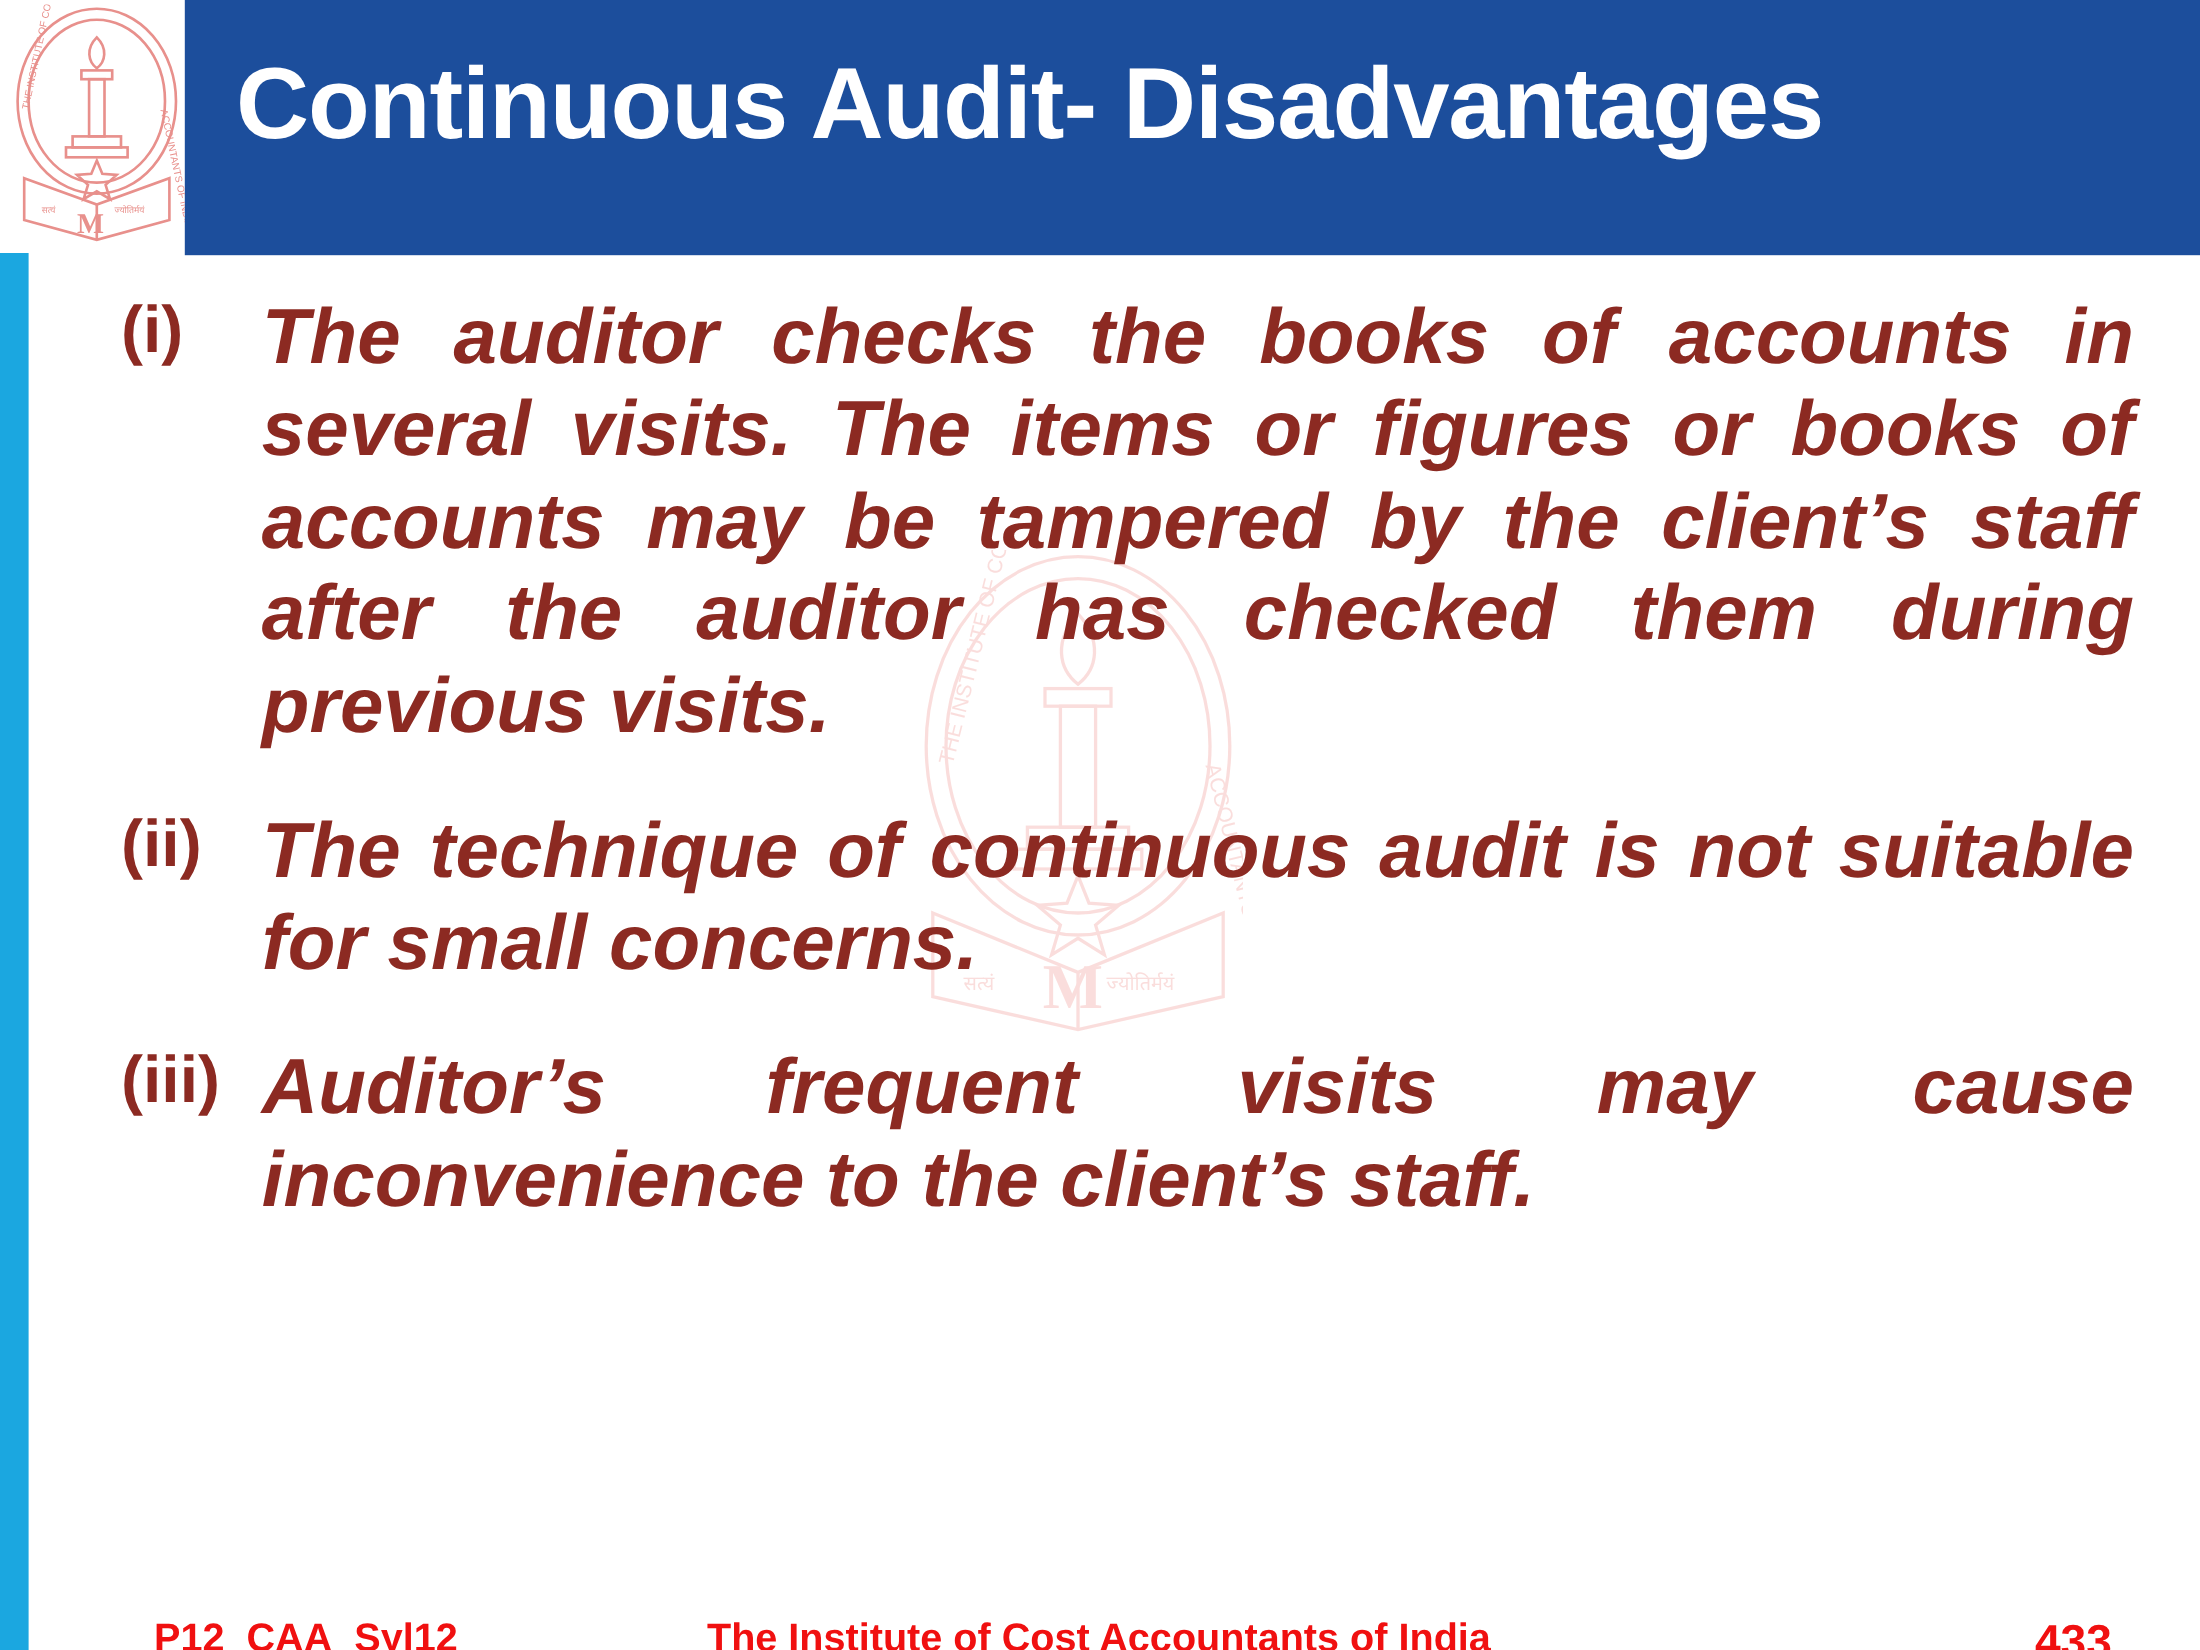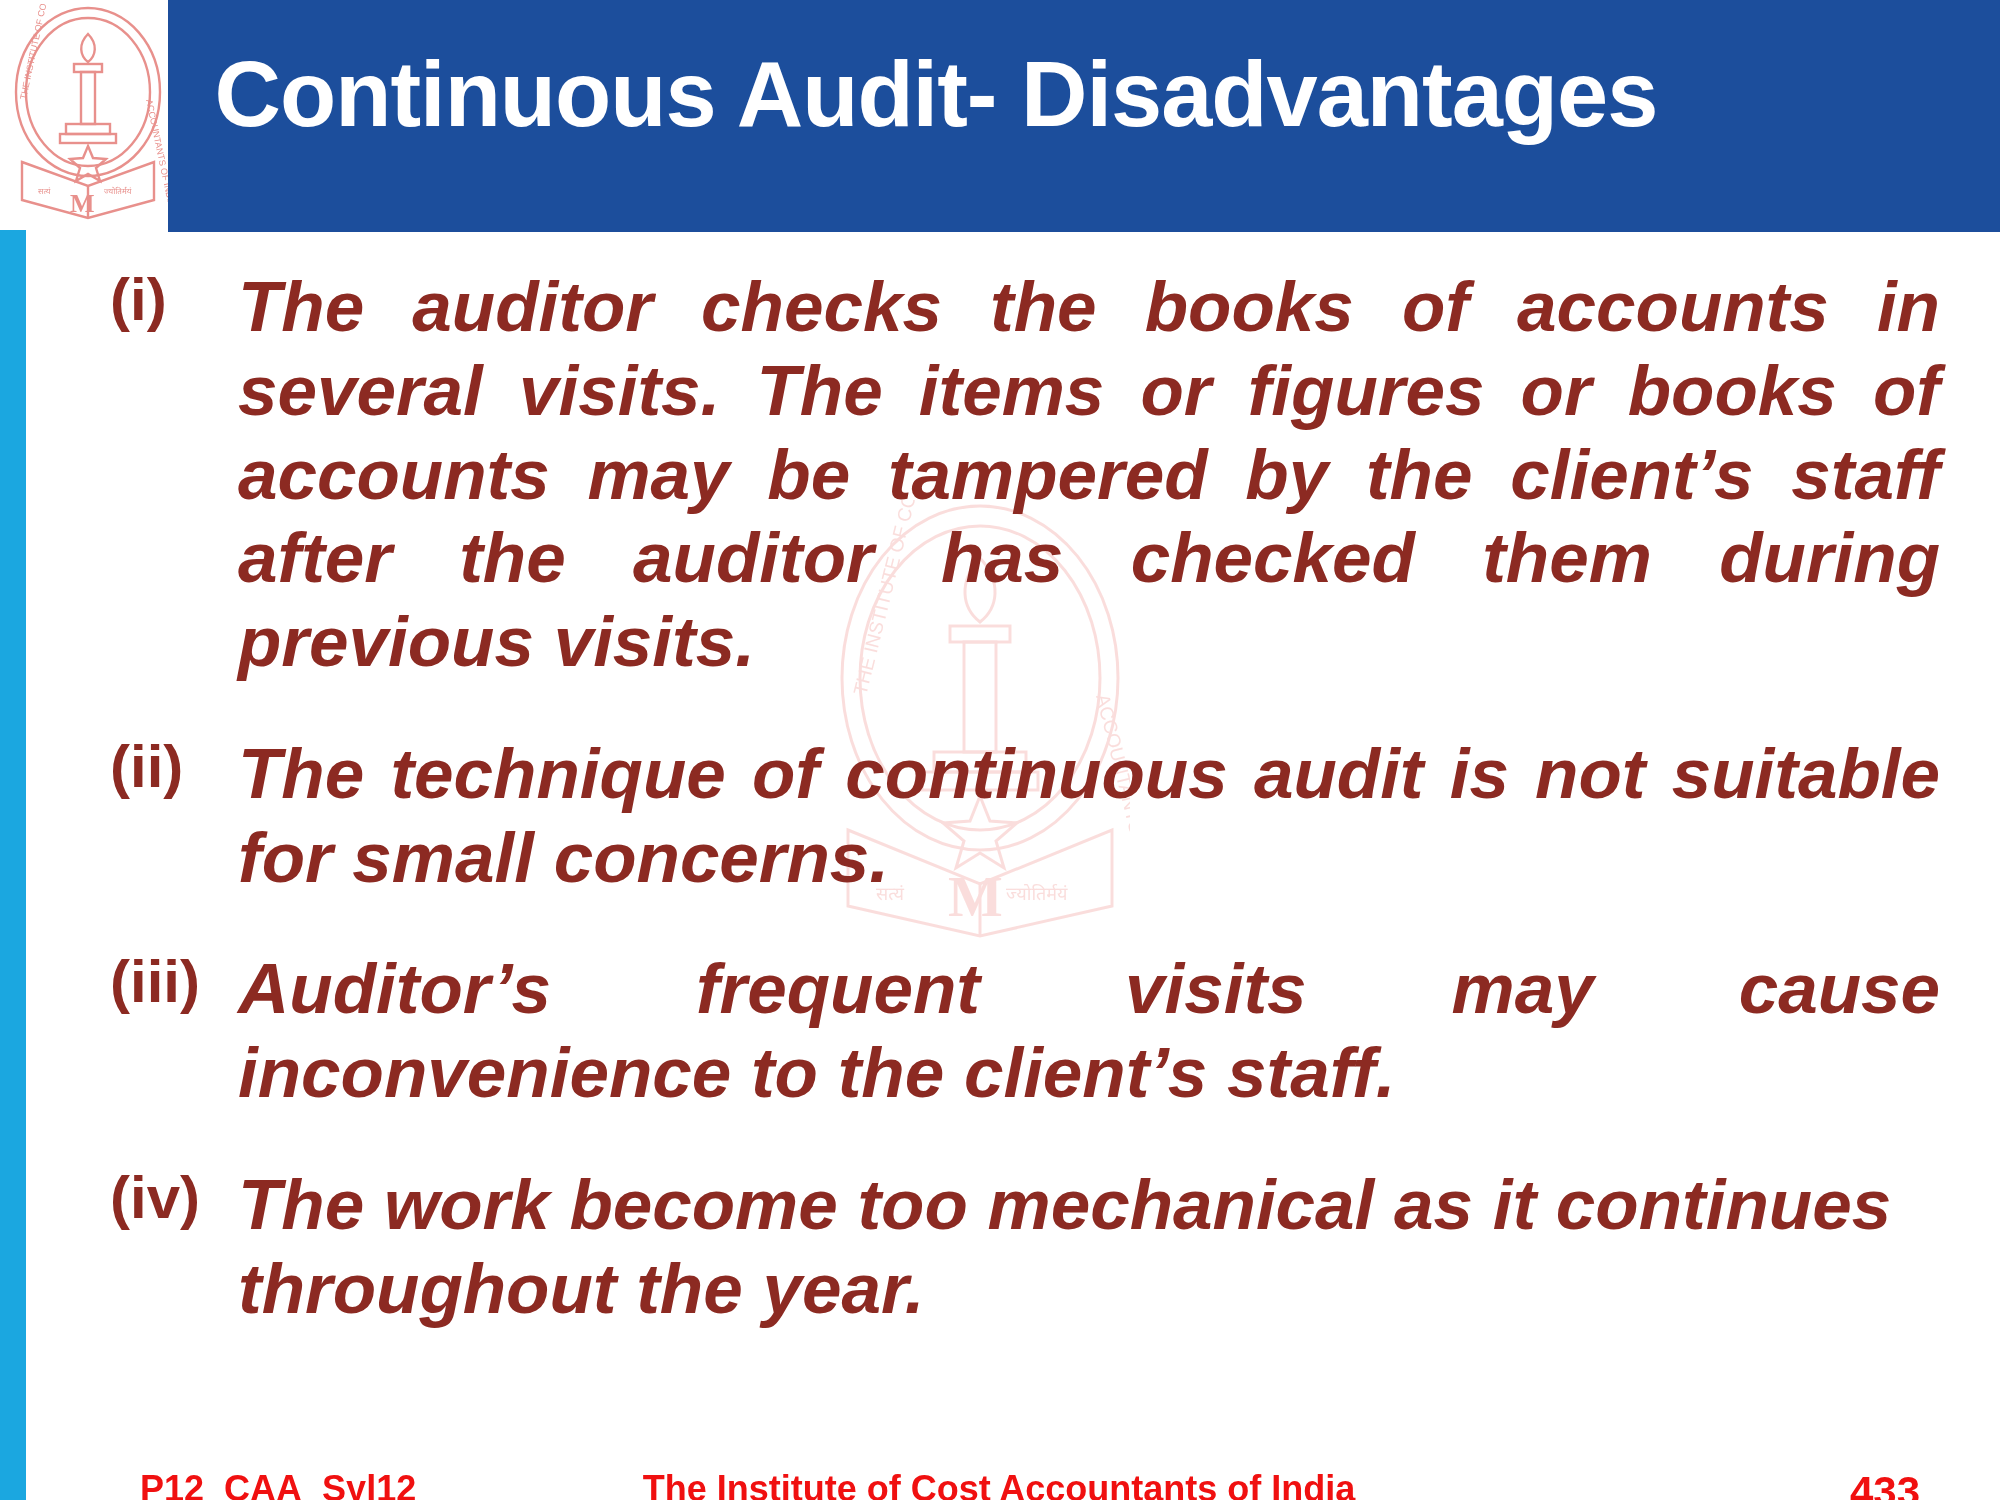--- a/index.html
+++ b/index.html
@@ -220,24 +220,20 @@
     <div class="item">
       <div class="marker">(ii)</div>
       <div class="text">The technique of continuous audit is not suitable for small concerns.</div>
     </div>
 
     <div class="item">
       <div class="marker">(iii)</div>
       <div class="text">Auditor’s frequent visits may cause inconvenience to the client’s staff.</div>
     </div>
 
-    <div class="item nojustify">
-      <div class="marker">(iv)</div>
-      <div class="text">The work become too mechanical as it continues throughout the year.</div>
-    </div>
 
   </div>
 
   <div class="footer">
     <div class="footer-left">P12_CAA_Syl12</div>
     <div class="footer-center">The Institute of Cost Accountants of India</div>
     <div class="footer-right">433</div>
   </div>
 
 </div>

